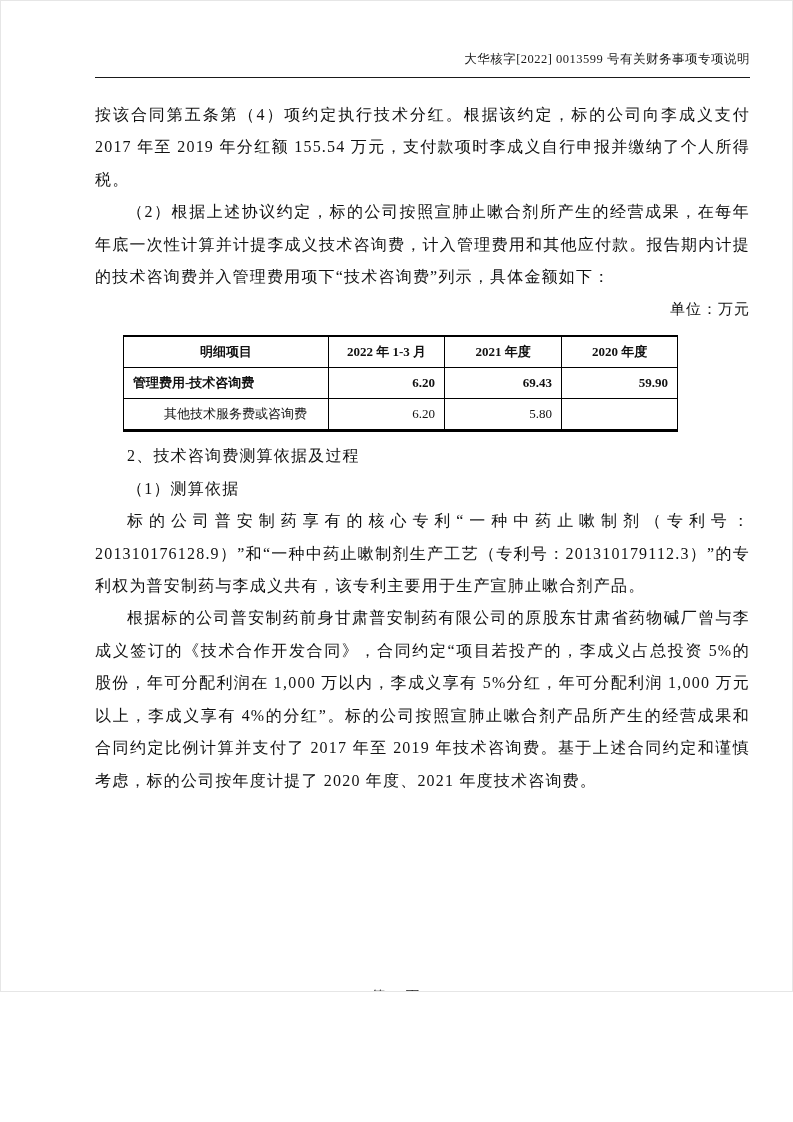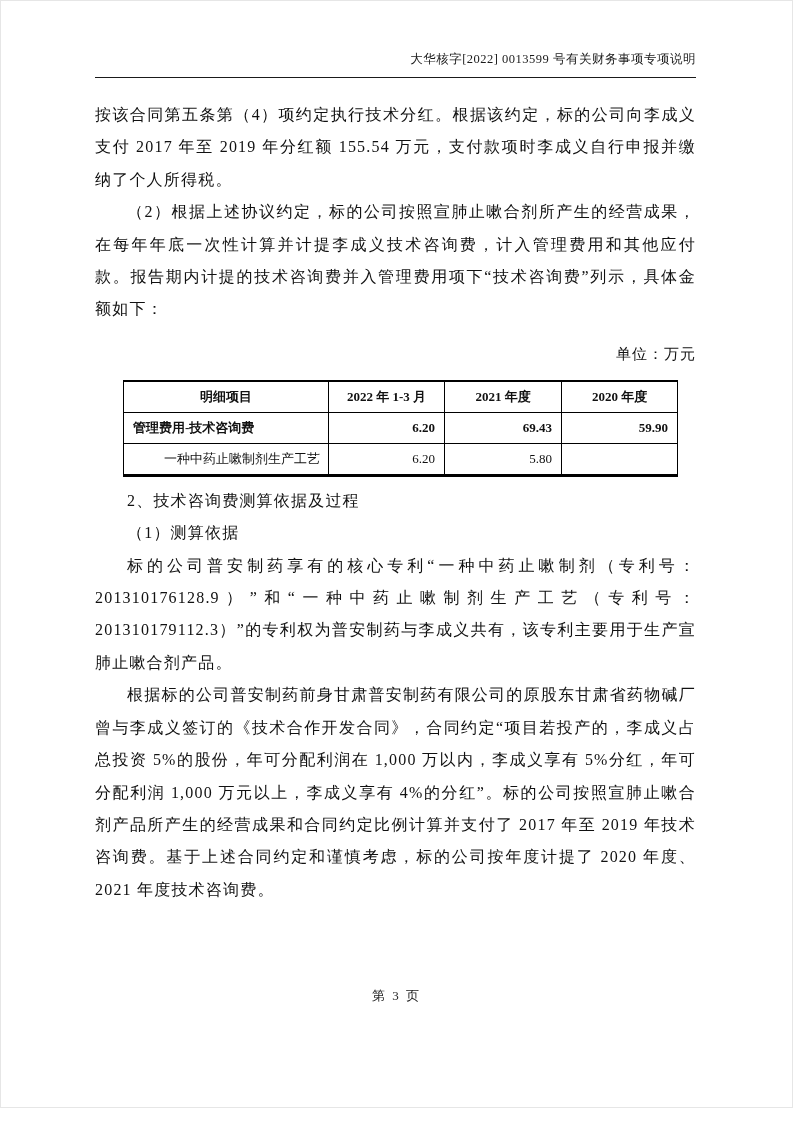--- a/index.html
+++ b/index.html
@@ -1,23 +1,23 @@
 <!DOCTYPE html>
 <html><head>
 <meta charset="utf-8">
 <style>
   html, body { margin: 0; padding: 0; background: #ffffff; }
   .page {
     position: relative;
     width: 793px;
-    height: 1108px;
+    height: 992px;
     margin: 0 auto;
     background: #ffffff;
     box-sizing: border-box;
-    padding: 50px 96px 0 94px;
+    padding: 50px 42px 0 94px;
     overflow: hidden;
     color: #111;
     font-family: "Liberation Serif", "DejaVu Serif", serif;
     border: 1px solid #e6e6e6;
   }
   .header {
     text-align: right;
     font-size: 12.5px;
     letter-spacing: 0.5px;
     padding-bottom: 9px;
@@ -31,21 +31,21 @@
     letter-spacing: 1.2px;
     text-align: justify;
   }
   .para { margin: 0; }
   .indent { text-indent: 2em; }
   .unit-label {
     text-align: right;
     font-size: 15px;
     letter-spacing: 1px;
     line-height: 30px;
-    margin-top: 13px;
+    margin-top: 1px;
   }
   table.fee {
     border-collapse: collapse;
     table-layout: fixed;
     width: 554px;
     margin: 11px 24px 8px 28px;
     letter-spacing: 0;
     border-top: 2.5px solid #000;
     border-bottom: 3px solid #000;
   }
@@ -105,21 +105,21 @@
         </tr>
       </thead>
       <tbody>
         <tr class="bold-row">
           <td class="label">管理费用-技术咨询费</td>
           <td class="num">6.20</td>
           <td class="num">69.43</td>
           <td class="num">59.90</td>
         </tr>
         <tr>
-          <td class="label sub-indent">一种中药止嗽制剂生产工艺</td>
+          <td class="label sub-indent">其他技术服务费或咨询费</td>
           <td class="num">6.20</td>
           <td class="num">5.80</td>
           <td class="num"></td>
         </tr>
       </tbody>
     </table>
 
     <p class="para indent">2、技术咨询费测算依据及过程</p>
 
     <p class="para indent">（1）测算依据</p>

